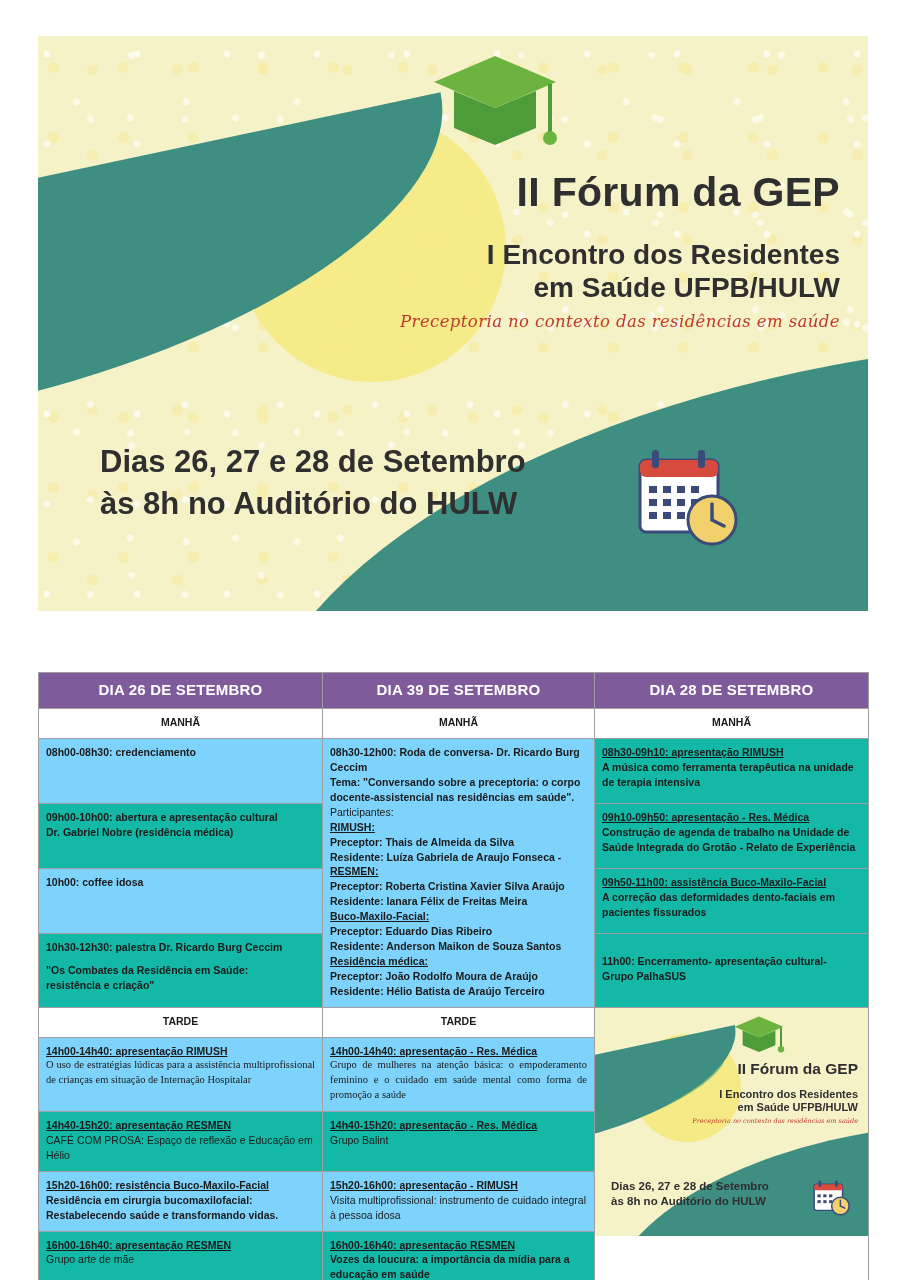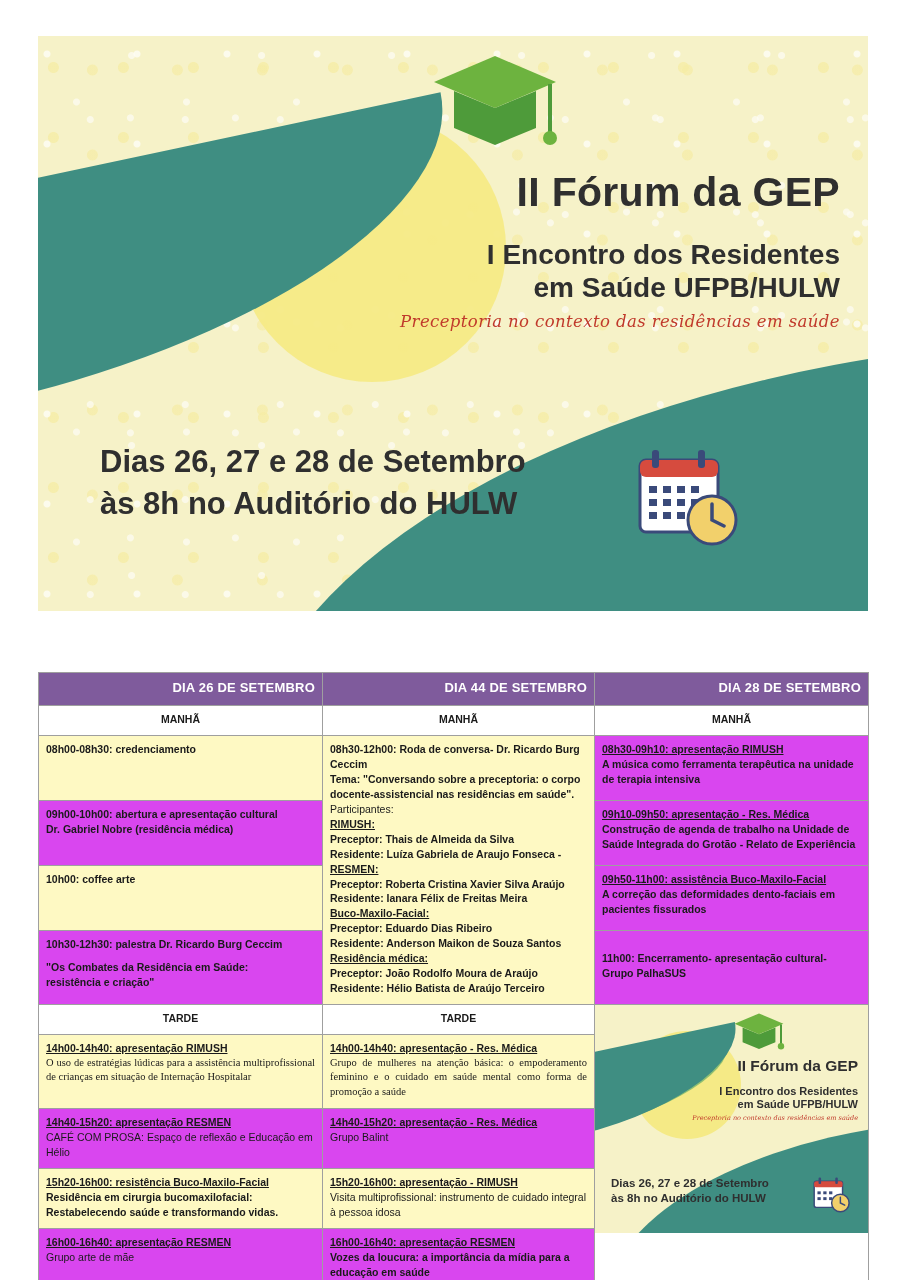--- a/index.html
+++ b/index.html
@@ -186,37 +186,37 @@
     line-height: 1.42;
   }
   .sched td, .sched th {
     border: 1px solid #9f9f9f;
     vertical-align: top;
     padding: 6px 7px 8px 7px;
   }
   .hdr-day {
     background: #7f5b9c;
     color: #ffffff;
-    text-align: right;
-    font-size: 13px;
+    text-align: center;
+    font-size: 15px;
     font-weight: bold;
     letter-spacing: .2px;
     padding: 3px 4px;
   }
   .hdr-period {
     background: #ffffff;
     color: #1a1a1a;
     text-align: center;
     font-size: 10.5px;
     font-weight: bold;
     padding: 3px 4px;
     margin-left: 9px;
   }
-  .cell-green { background: #d946ef; }
-  .cell-white { background: #fef9c3; }
+  .cell-green { background: #14b8a6; }
+  .cell-white { background: #7dd3fc; }
   .u { text-decoration: underline; }
   .b { font-weight: bold; }
   .just { text-align: justify; font-family: Liberation Serif, serif; }
 
   
   .mini-wrap {
     position: relative;
     width: 100%;
     height: 228px;
     background: #f6f2c8;
@@ -363,21 +363,21 @@
 
 <table class="sched">
   <colgroup>
     <col style="width:284px">
       <col style="width:272px">
       <col style="width:274px">
   </colgroup>
   <thead>
     <tr>
       <th class="hdr-day">DIA 26 DE SETEMBRO</th>
-      <th class="hdr-day">DIA 44 DE SETEMBRO</th>
+      <th class="hdr-day">DIA 39 DE SETEMBRO</th>
       <th class="hdr-day">DIA 28 DE SETEMBRO</th>
     </tr>
     <tr>
       <th class="hdr-period">MANHÃ</th>
       <th class="hdr-period">MANHÃ</th>
       <th class="hdr-period">MANHÃ</th>
     </tr>
   </thead>
   <tbody>
 
@@ -415,21 +415,21 @@
         <div class="b">Dr. Gabriel Nobre (residência médica)</div>
       </td>
       <td class="cell-green">
         <div class="b u">09h10-09h50: apresentação - Res. Médica</div>
         <div class="b">Construção de agenda de trabalho na Unidade de Saúde Integrada do Grotão - Relato de Experiência</div>
       </td>
     </tr>
 
     <tr>
       <td class="cell-white">
-        <div class="b">10h00: coffee arte</div>
+        <div class="b">10h00: coffee idosa</div>
       </td>
       <td class="cell-green">
         <div class="b u">09h50-11h00: assistência  Buco-Maxilo-Facial</div>
         <div class="b">A correção das deformidades dento-faciais em pacientes fissurados</div>
       </td>
     </tr>
 
     <tr>
       <td class="cell-green">
         <div class="b">10h30-12h30: palestra Dr. Ricardo Burg Ceccim</div>

